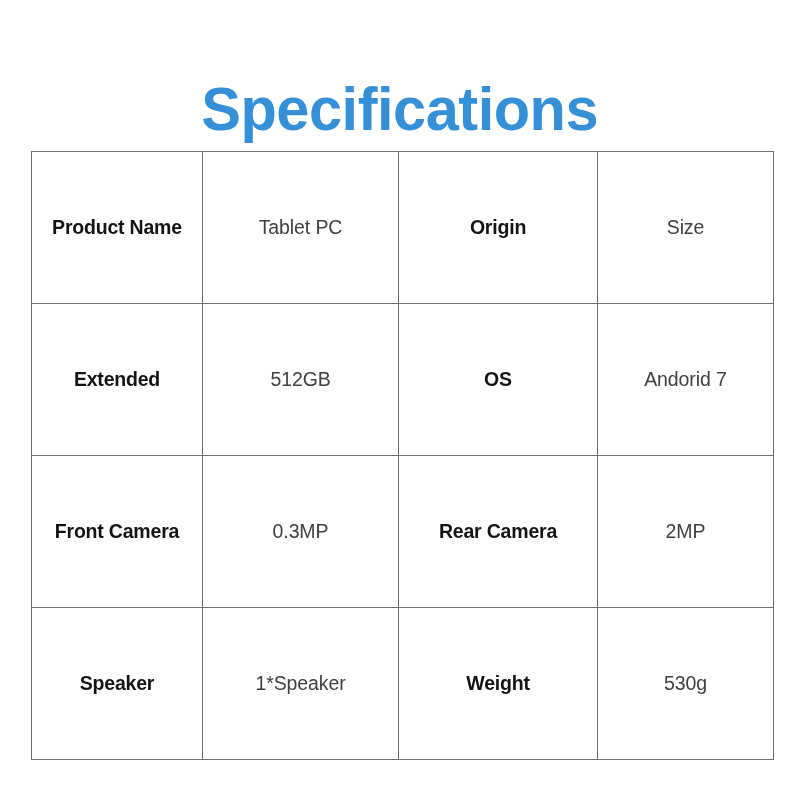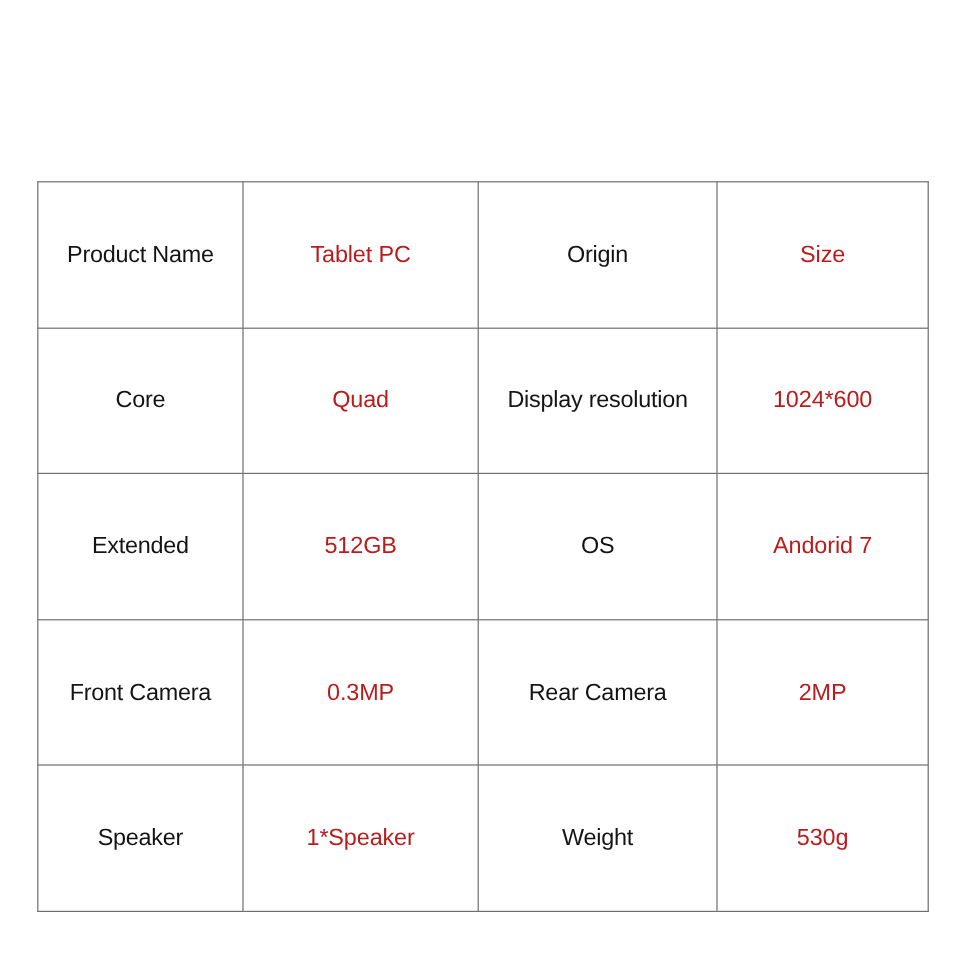--- a/index.html
+++ b/index.html
@@ -65,58 +65,55 @@
   #spec-table td {
     border: 1px solid #6f6f6f;
     text-align: center;
     vertical-align: middle;
     padding: 0 6px;
     color: #1f1f1f;
     box-sizing: border-box;
   }
 
   #spec-table td.label {
-    font-weight: 400;
+    font-weight: 700;
     font-size: 19.5px;
     letter-spacing: -0.2px;
     color: #141414;
   }
   #spec-table td.value {
     font-weight: 400;
     font-size: 19.5px;
     letter-spacing: -0.1px;
-    color: #b91c1c;
+    color: #404040;
   }
 </style>
 </head>
 <body>
 
 <div id="page">
 
+  <div id="title-area">
+    <h1 id="page-title">Specifications</h1>
+  </div>
 
   <table id="spec-table">
     <colgroup>
       <col class="c-label-l">
       <col class="c-value-l">
       <col class="c-label-r">
       <col class="c-value-r">
     </colgroup>
     <tbody id="spec-table-body">
 
     <tr>
           <td class="label">Product Name</td>
           <td class="value">Tablet PC</td>
           <td class="label">Origin</td>
           <td class="value">Size</td>
-        </tr>
-        <tr>
-          <td class="label">Core</td>
-          <td class="value">Quad</td>
-          <td class="label">Display resolution</td>
-          <td class="value">1024*600</td>
         </tr>
         <tr>
           <td class="label">Extended</td>
           <td class="value">512GB</td>
           <td class="label">OS</td>
           <td class="value">Andorid 7</td>
         </tr>
         <tr>
           <td class="label">Front Camera</td>
           <td class="value">0.3MP</td>

